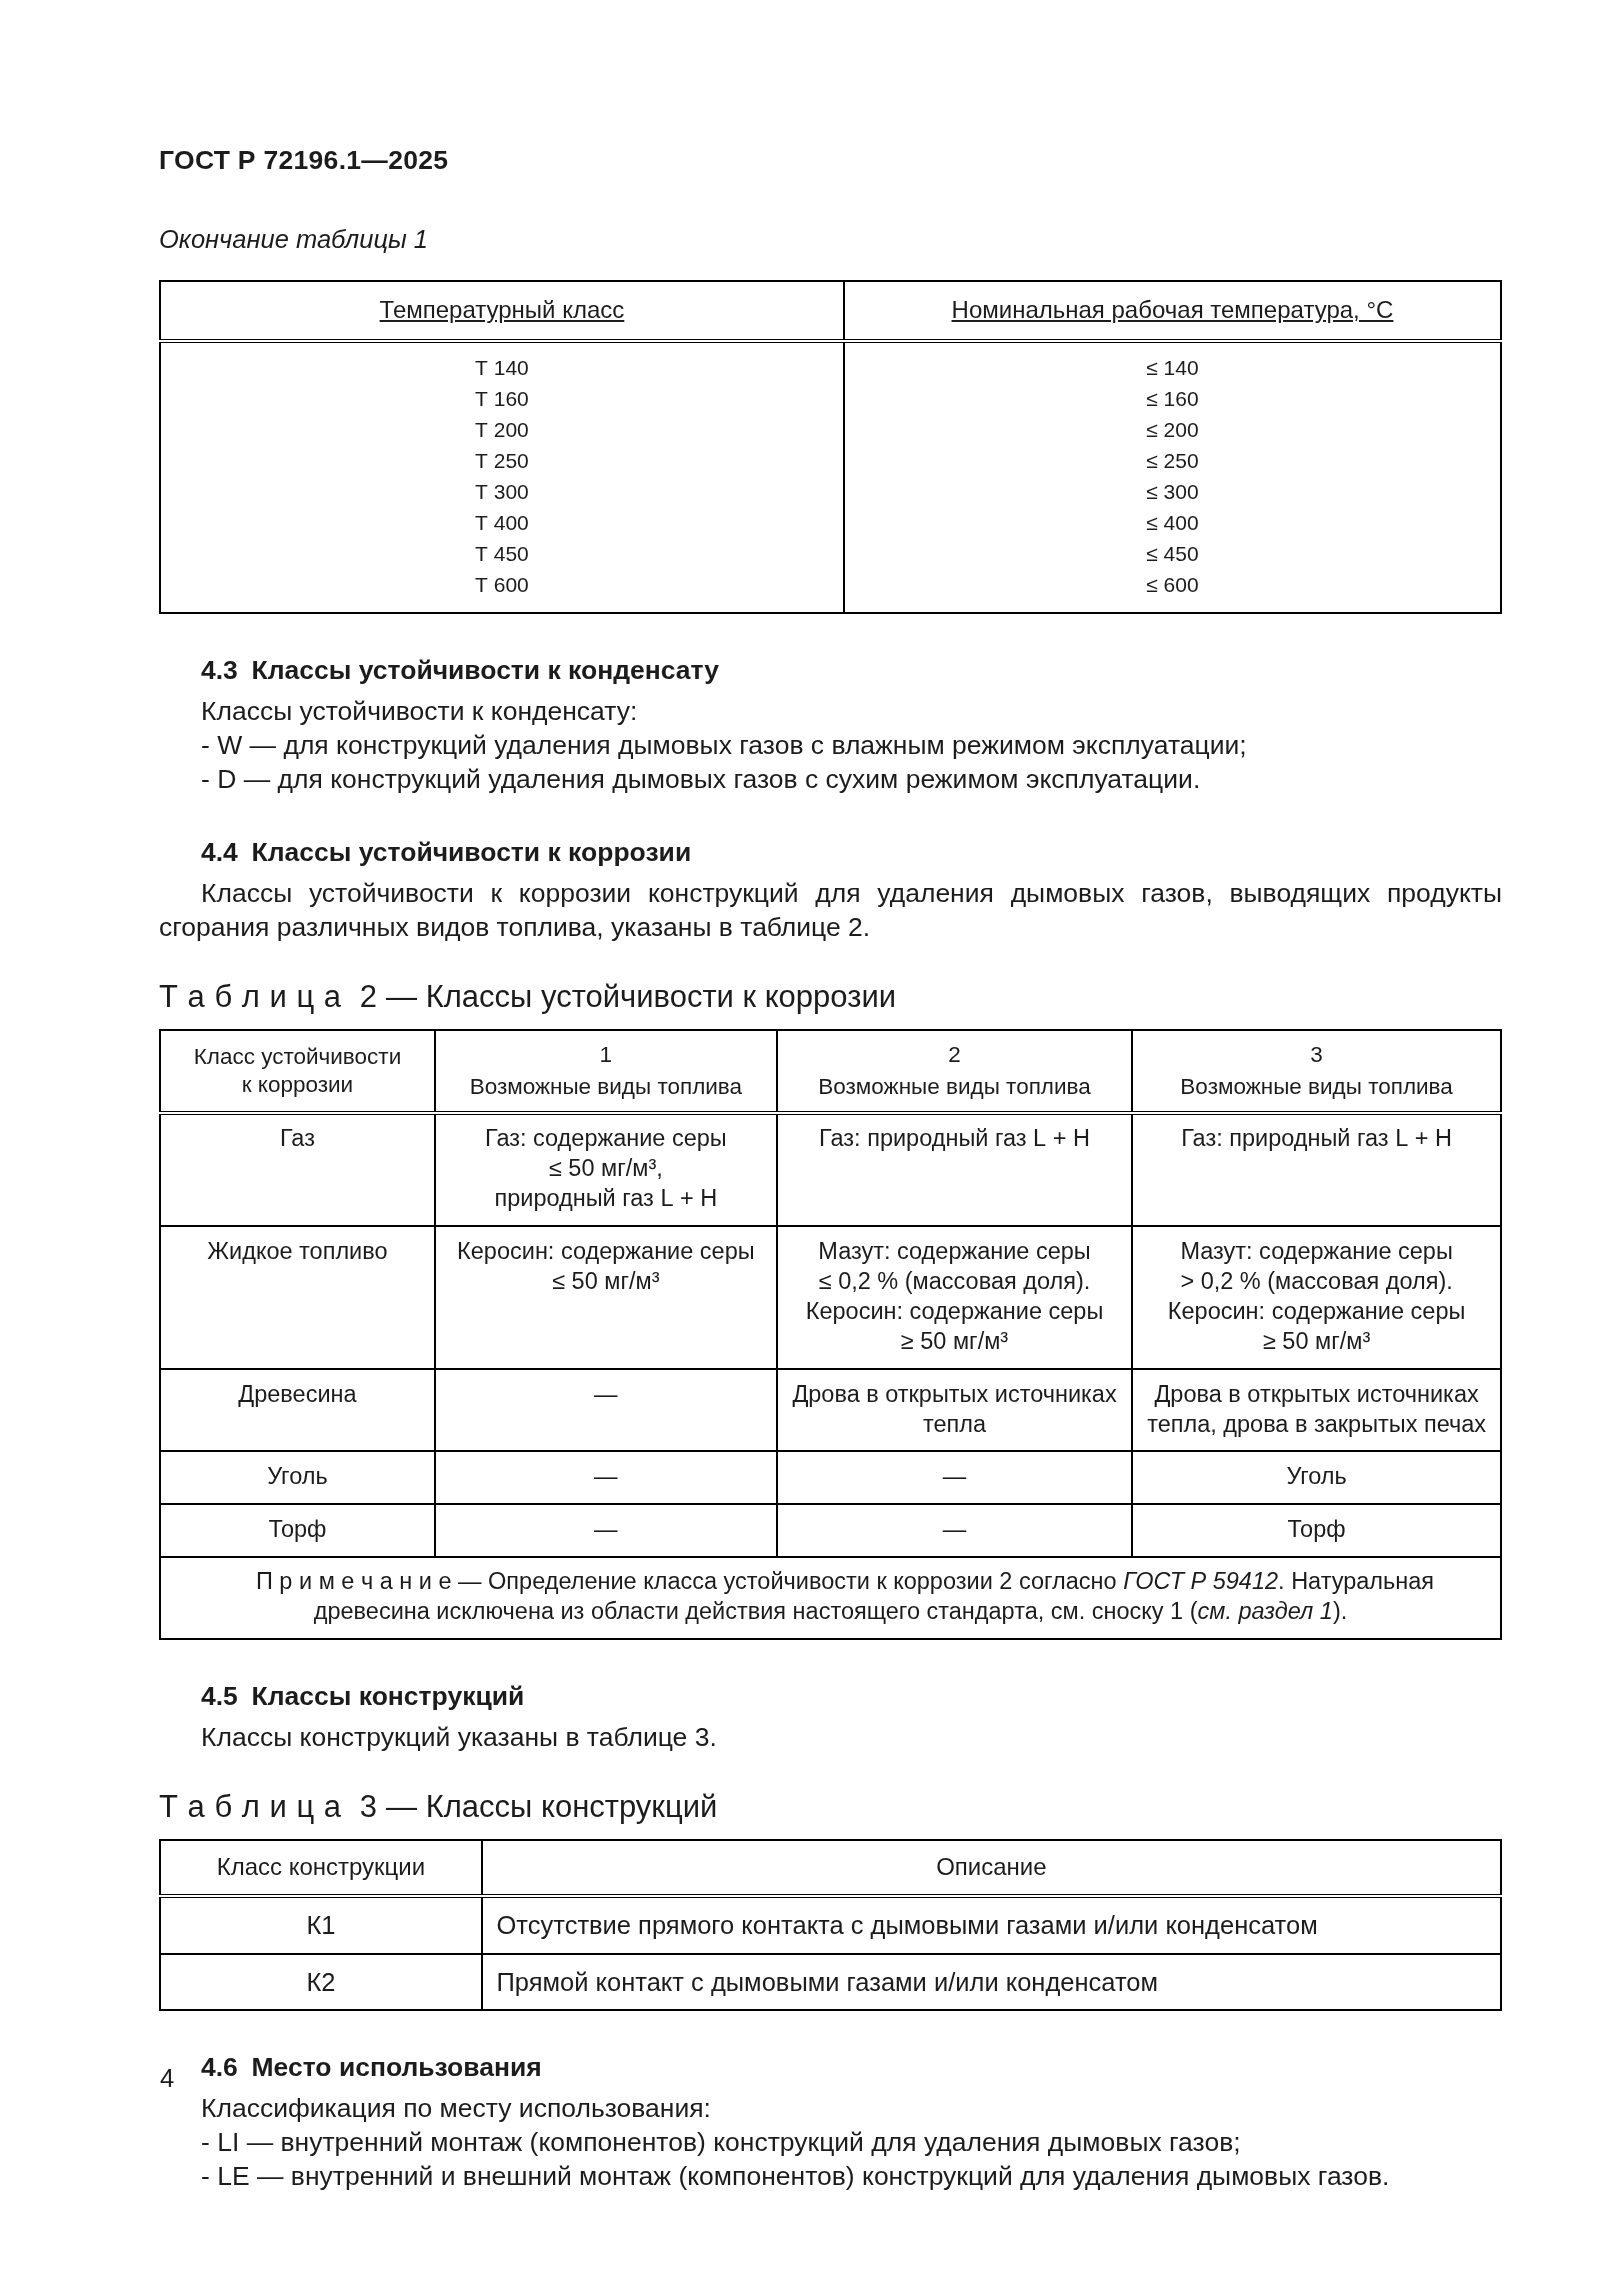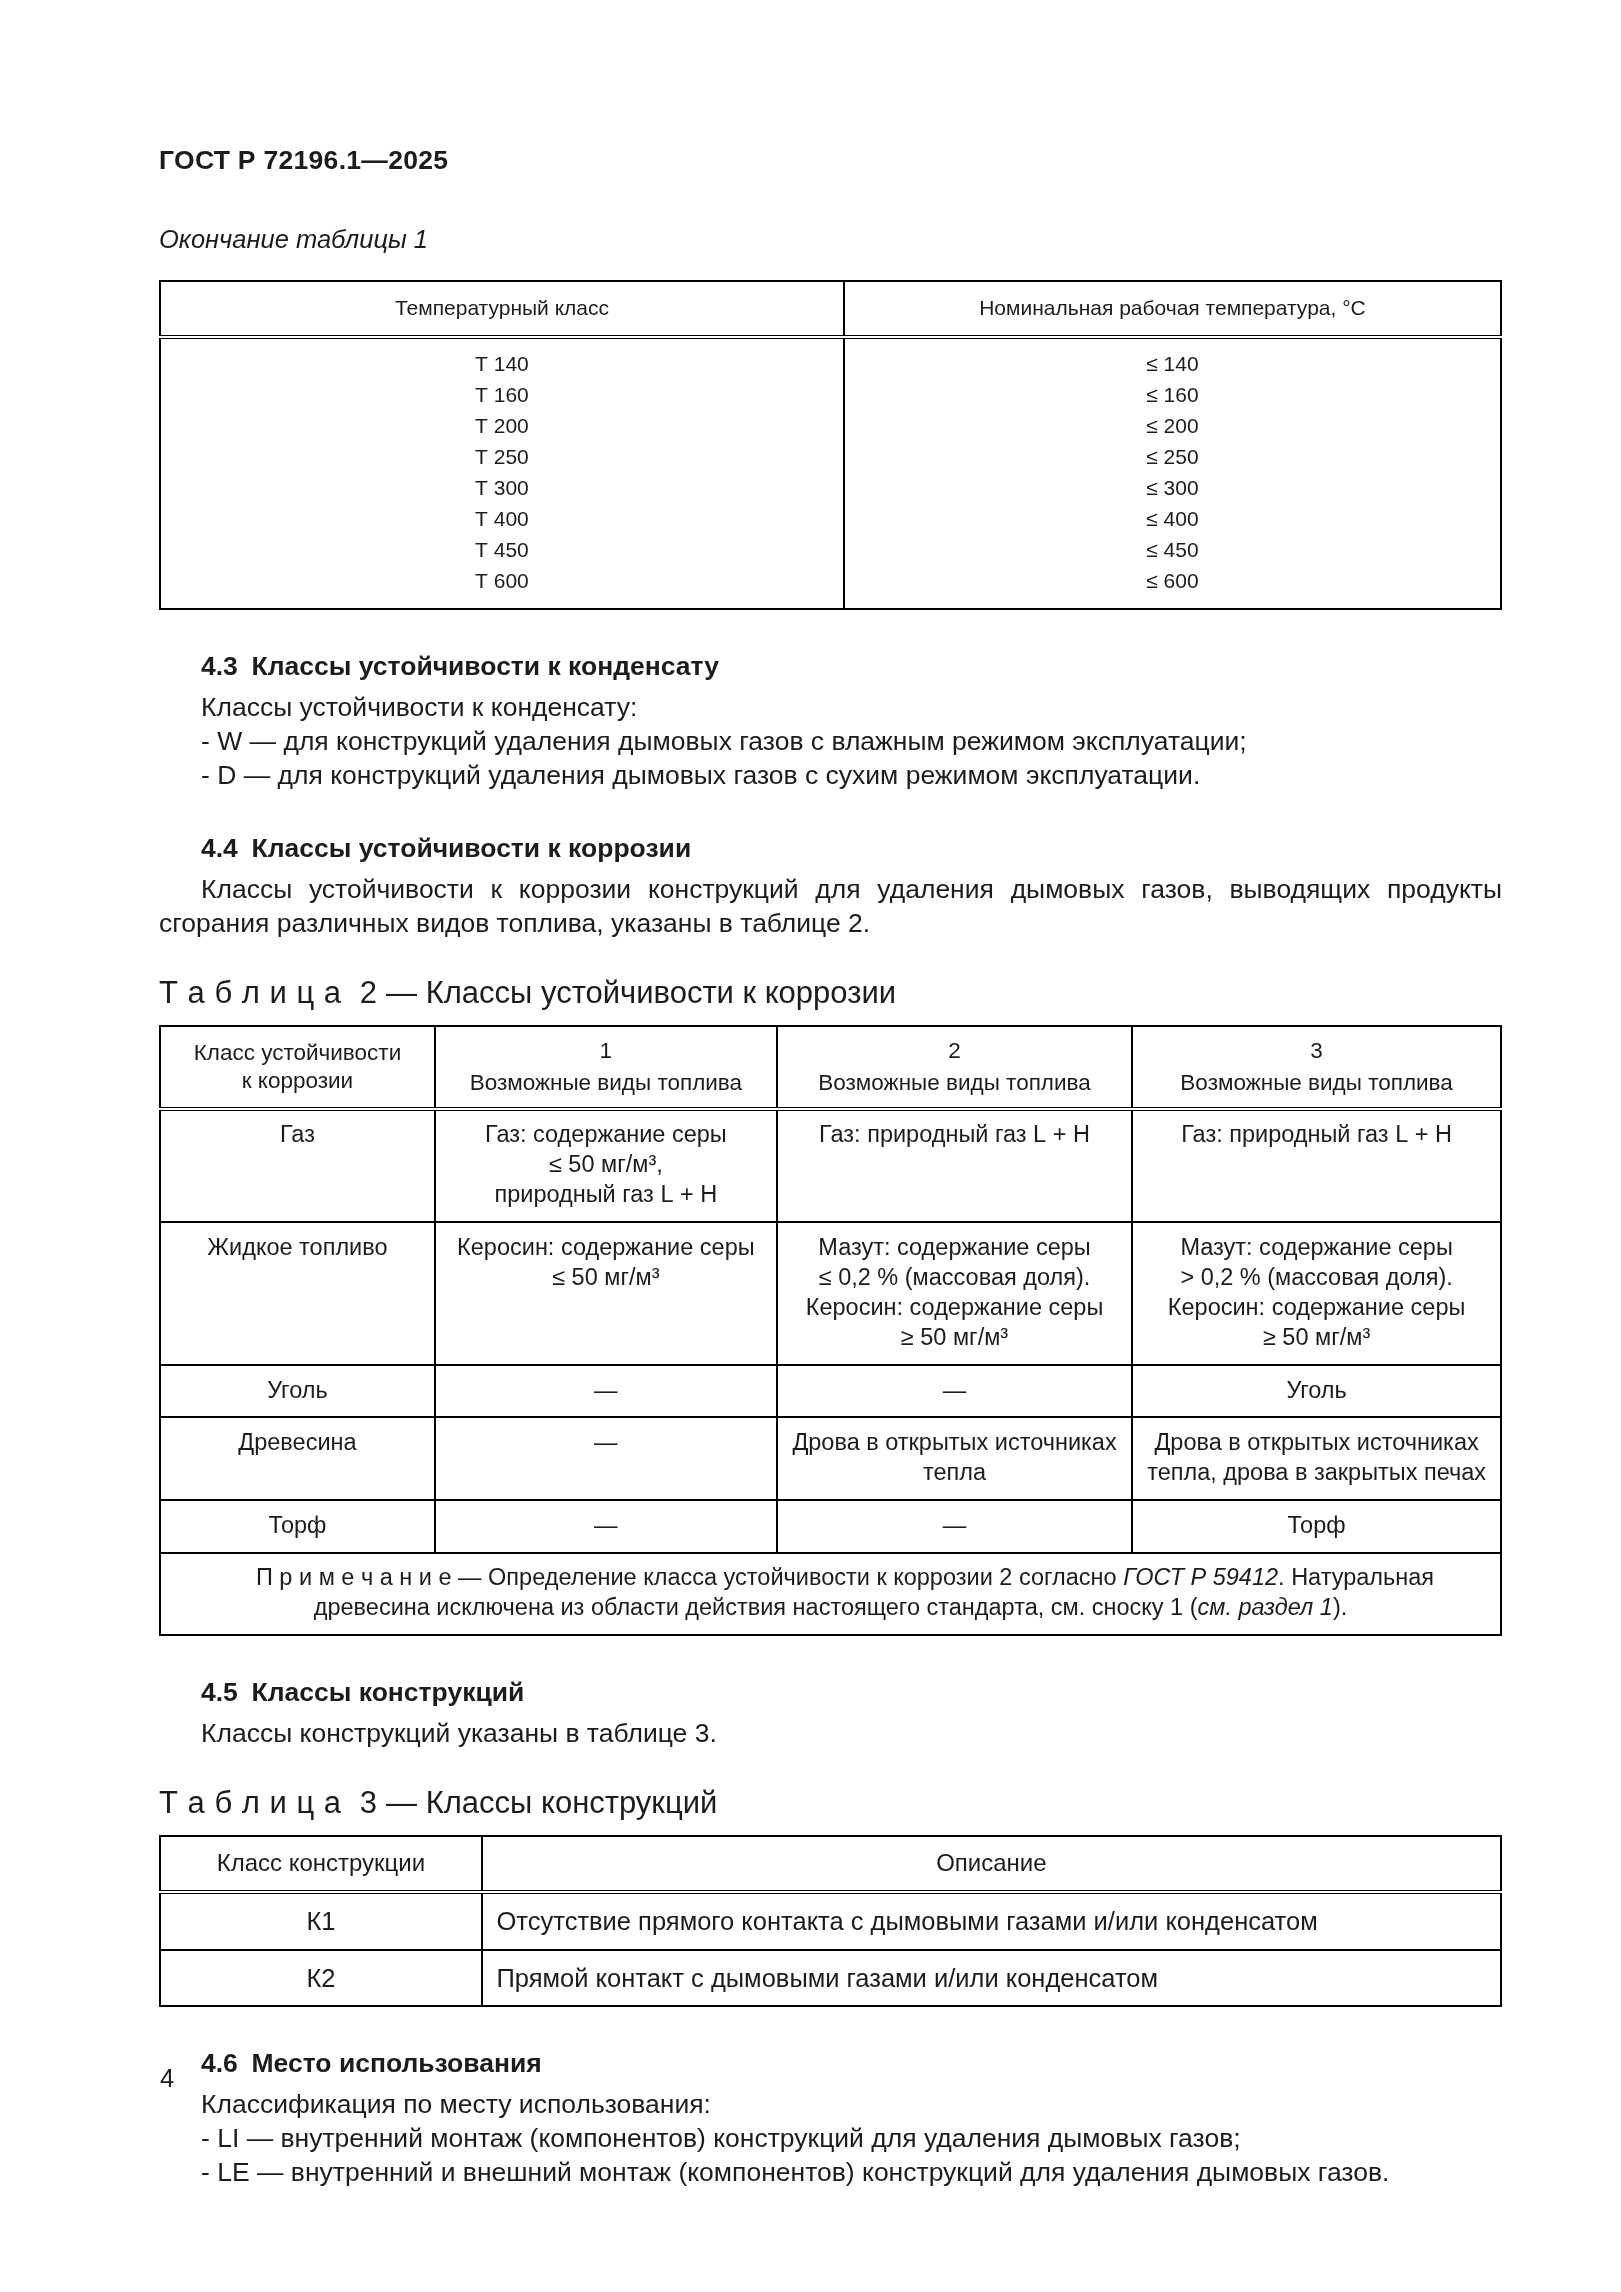--- a/index.html
+++ b/index.html
@@ -21,21 +21,21 @@
   .gost-table th{
     border:2px solid #000;
     border-bottom:4.9px double #000;
     font-weight:400;
     text-align:center;vertical-align:middle;
   }
   .gost-table td{border:2px solid #000;vertical-align:top;}
 
   
   .t1{margin-top:25.5px;}
-  .t1 th{font-size:21px;padding:14.7px 9.8px;}
+  .t1 th{font-size:24px;padding:14.7px 9.8px;text-decoration:underline;}
   .t1 td{
     border-top:0;border-bottom:0;
     font-size:21px;line-height:31px;
     text-align:center;padding:0 7.8px;
   }
   .t1 tbody tr:first-child td{padding-top:8.8px;}
   .t1 tbody tr:last-child td{padding-bottom:12.7px;}
 
   
   .sec-title{margin:41px 0 0 42px;font-size:26.5px;font-weight:700;}
@@ -170,30 +170,30 @@
         <td>Газ: природный газ L&nbsp;+&nbsp;H</td>
         <td>Газ: природный газ L&nbsp;+&nbsp;H</td>
       </tr>
       <tr>
         <td>Жидкое топливо</td>
         <td class="j">Керосин: содержание серы ≤&nbsp;50&nbsp;мг/м³</td>
         <td class="j">Мазут: содержание серы ≤&nbsp;0,2&nbsp;% (массовая доля). Керосин: содержание серы ≥&nbsp;50&nbsp;мг/м³</td>
         <td class="j">Мазут: содержание серы &gt;&nbsp;0,2&nbsp;% (массовая доля). Керосин: содержание серы ≥&nbsp;50&nbsp;мг/м³</td>
       </tr>
       <tr>
-        <td>Уголь</td>
-        <td class="dash">—</td>
-        <td class="dash">—</td>
-        <td>Уголь</td>
-      </tr>
-      <tr>
         <td>Древесина</td>
         <td class="dash">—</td>
         <td class="j">Дрова в открытых источни­ках тепла</td>
         <td class="j">Дрова в открытых источни­ках тепла, дрова в закрытых печах</td>
+      </tr>
+      <tr>
+        <td>Уголь</td>
+        <td class="dash">—</td>
+        <td class="dash">—</td>
+        <td>Уголь</td>
       </tr>
       <tr>
         <td>Торф</td>
         <td class="dash">—</td>
         <td class="dash">—</td>
         <td>Торф</td>
       </tr>
       <tr>
         <td class="note-cell" colspan="4">
           <span>П р и м е ч а н и е</span><span> — </span><span>Определение класса устойчивости к коррозии 2 согласно </span><span class="it">ГОСТ Р 59412</span><span>. Натуральная древесина исключена из области действия настоящего стандарта, см. сноску 1 (</span><span class="it">см. раздел 1</span><span>).</span>

